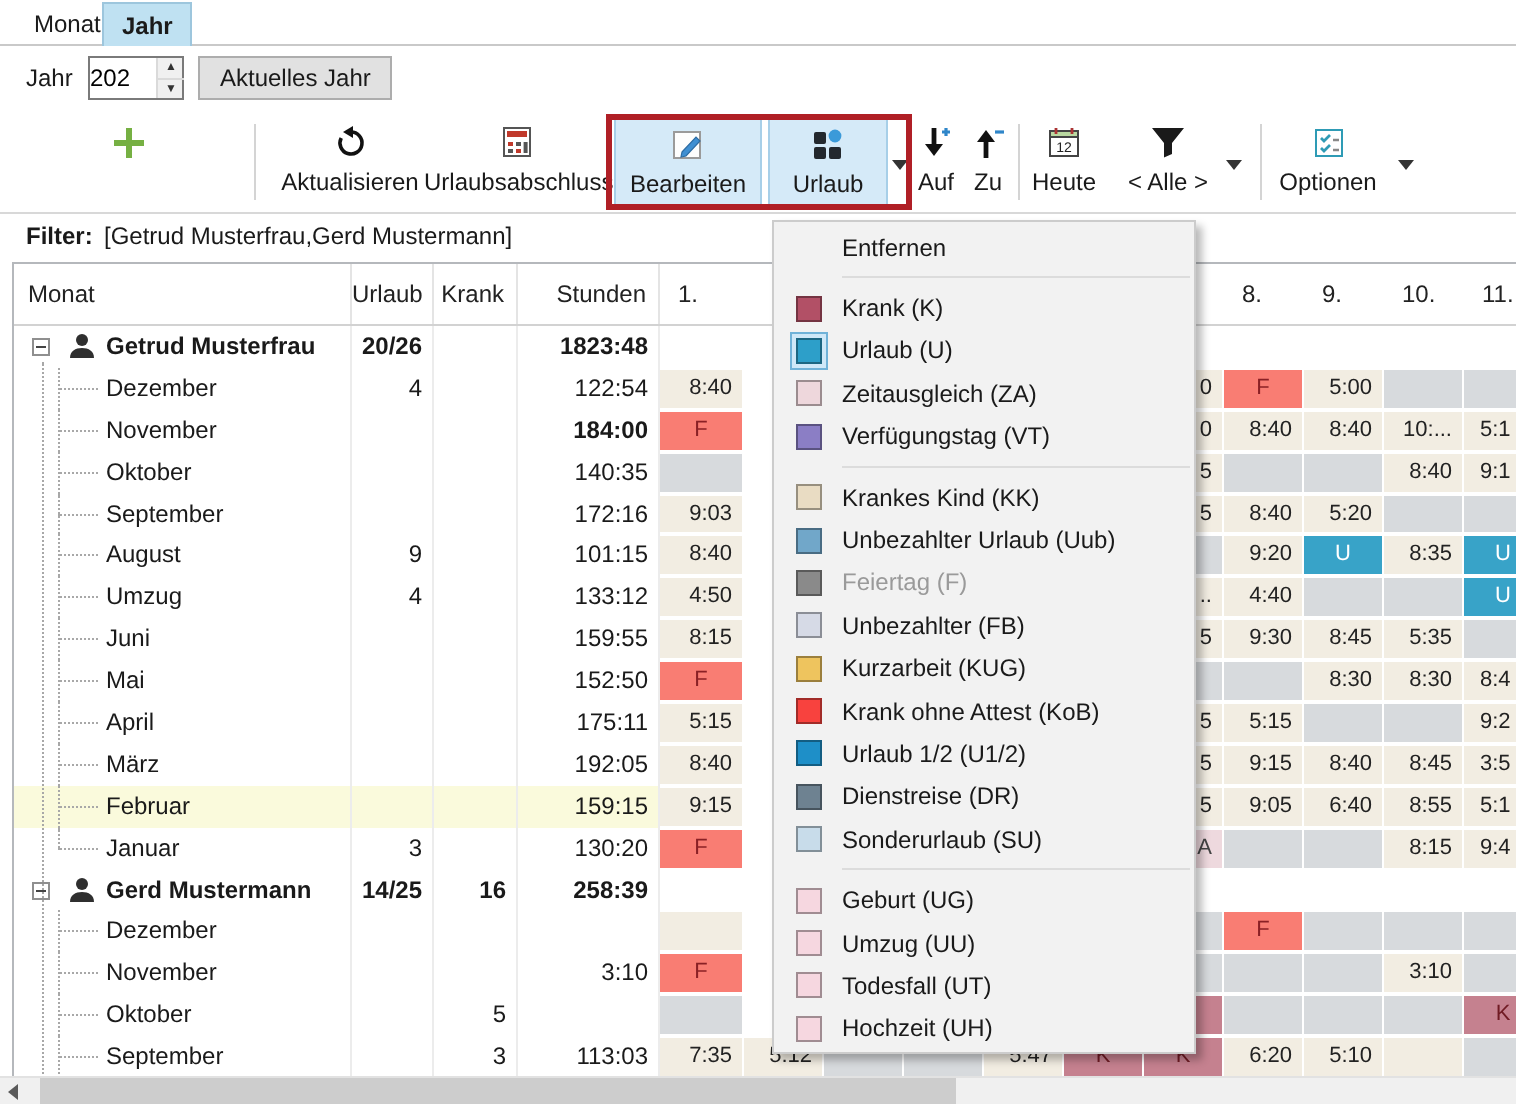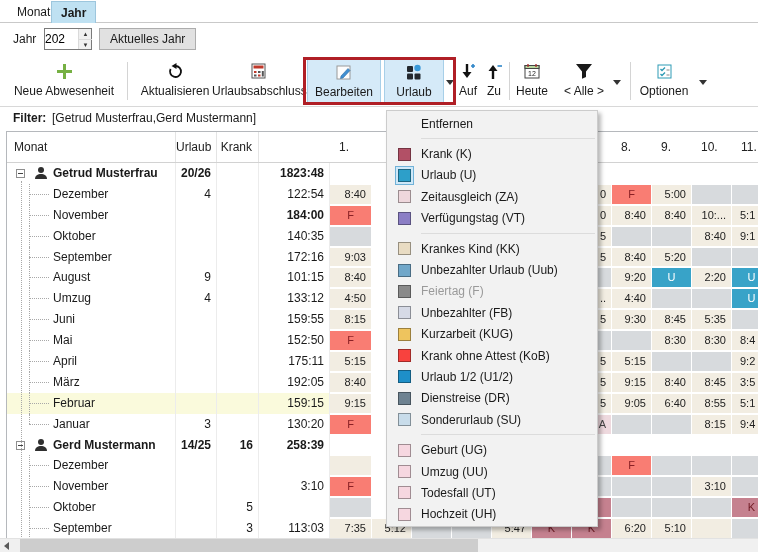--- a/index.html
+++ b/index.html
@@ -109,21 +109,20 @@
     <span class="ybtn">Aktuelles Jahr</span>
   </div>
 
   <div class="toolbar">
     <div class="titem" style="left:8px; width:112px;">
       <div class="ticon">
         <svg width="17" height="17">
             <path d="M7 1h3v6h6v3h-6v6H7v-6H1V7h6z" fill="#76b043"></path>
           </svg>
       </div>
-      <div class="tlabel">Neue Abwesenheit</div>
     </div>
     <div class="tsep" style="left:127px;"></div>
     <div class="titem" style="left:132px; width:86px;">
       <div class="ticon">
         <svg width="17" height="17" viewBox="0 0 17 17">
             <path d="M8.5 3 A5.5 5.5 0 1 1 3.6 6" fill="none" stroke="#111" stroke-width="1.8"></path>
             <path d="M9.5 0 L9.5 6 L4.5 3z" fill="#111"></path>
           </svg>
       </div>
       <div class="tlabel">Aktualisieren</div>
@@ -224,20 +223,21 @@
   <div class="filterrow">
     <b>Filter:</b>
     <span class="v">[Getrud Musterfrau,Gerd Mustermann]</span>
   </div>
 
   <div class="table">
     <div class="thead">
         <div class="hc" style="left: 0px; width: 169px; padding-left: 7px;">Monat</div>
         <div class="hc num" style="left: 169px; width: 41px;">Urlaub</div>
         <div class="hc num" style="left: 210px; width: 42px;">Krank</div>
+        <div class="hc num" style="left: 252px; width: 71px;">Stunden</div>
         <div class="hc day" style="left: 323px; width: 42px;">1.</div>
         <div class="hc day" style="left: 365px; width: 40px;"></div>
         <div class="hc day" style="left: 405px; width: 40px;"></div>
         <div class="hc day" style="left: 445px; width: 40px;"></div>
         <div class="hc day" style="left: 485px; width: 40px;"></div>
         <div class="hc day" style="left: 525px; width: 40px;"></div>
         <div class="hc day" style="left: 565px; width: 40px;"></div>
         <div class="hc day" style="left: 605px; width: 40px;">8.</div>
         <div class="hc day" style="left: 645px; width: 40px;">9.</div>
         <div class="hc day" style="left: 685px; width: 40px;">10.</div>
@@ -398,21 +398,21 @@
           <div class="dcell k-e" style="left: 565px; width: 40px;">
             <div class="dfill"></div>
           </div>
           <div class="dcell k-h" style="left: 605px; width: 40px;">
             <div class="dfill">9:20</div>
           </div>
           <div class="dcell k-U" style="left: 645px; width: 40px;">
             <div class="dfill">U</div>
           </div>
           <div class="dcell k-h" style="left: 685px; width: 40px;">
-            <div class="dfill">2:20</div>
+            <div class="dfill">8:35</div>
           </div>
           <div class="dcell k-U" style="left: 725px; width: 40px;">
             <div class="dfill">U</div>
           </div>
         </div>
         <div class="trow" style="top: 125.333px; height: 20.8889px;">
           <div class="vline"></div>
           <div class="stub"></div>
           <div class="cell namecell" style="left: 0px; width: 169px;">Umzug</div>
           <div class="cell numcell" style="left: 169px; width: 41px;">4</div>

